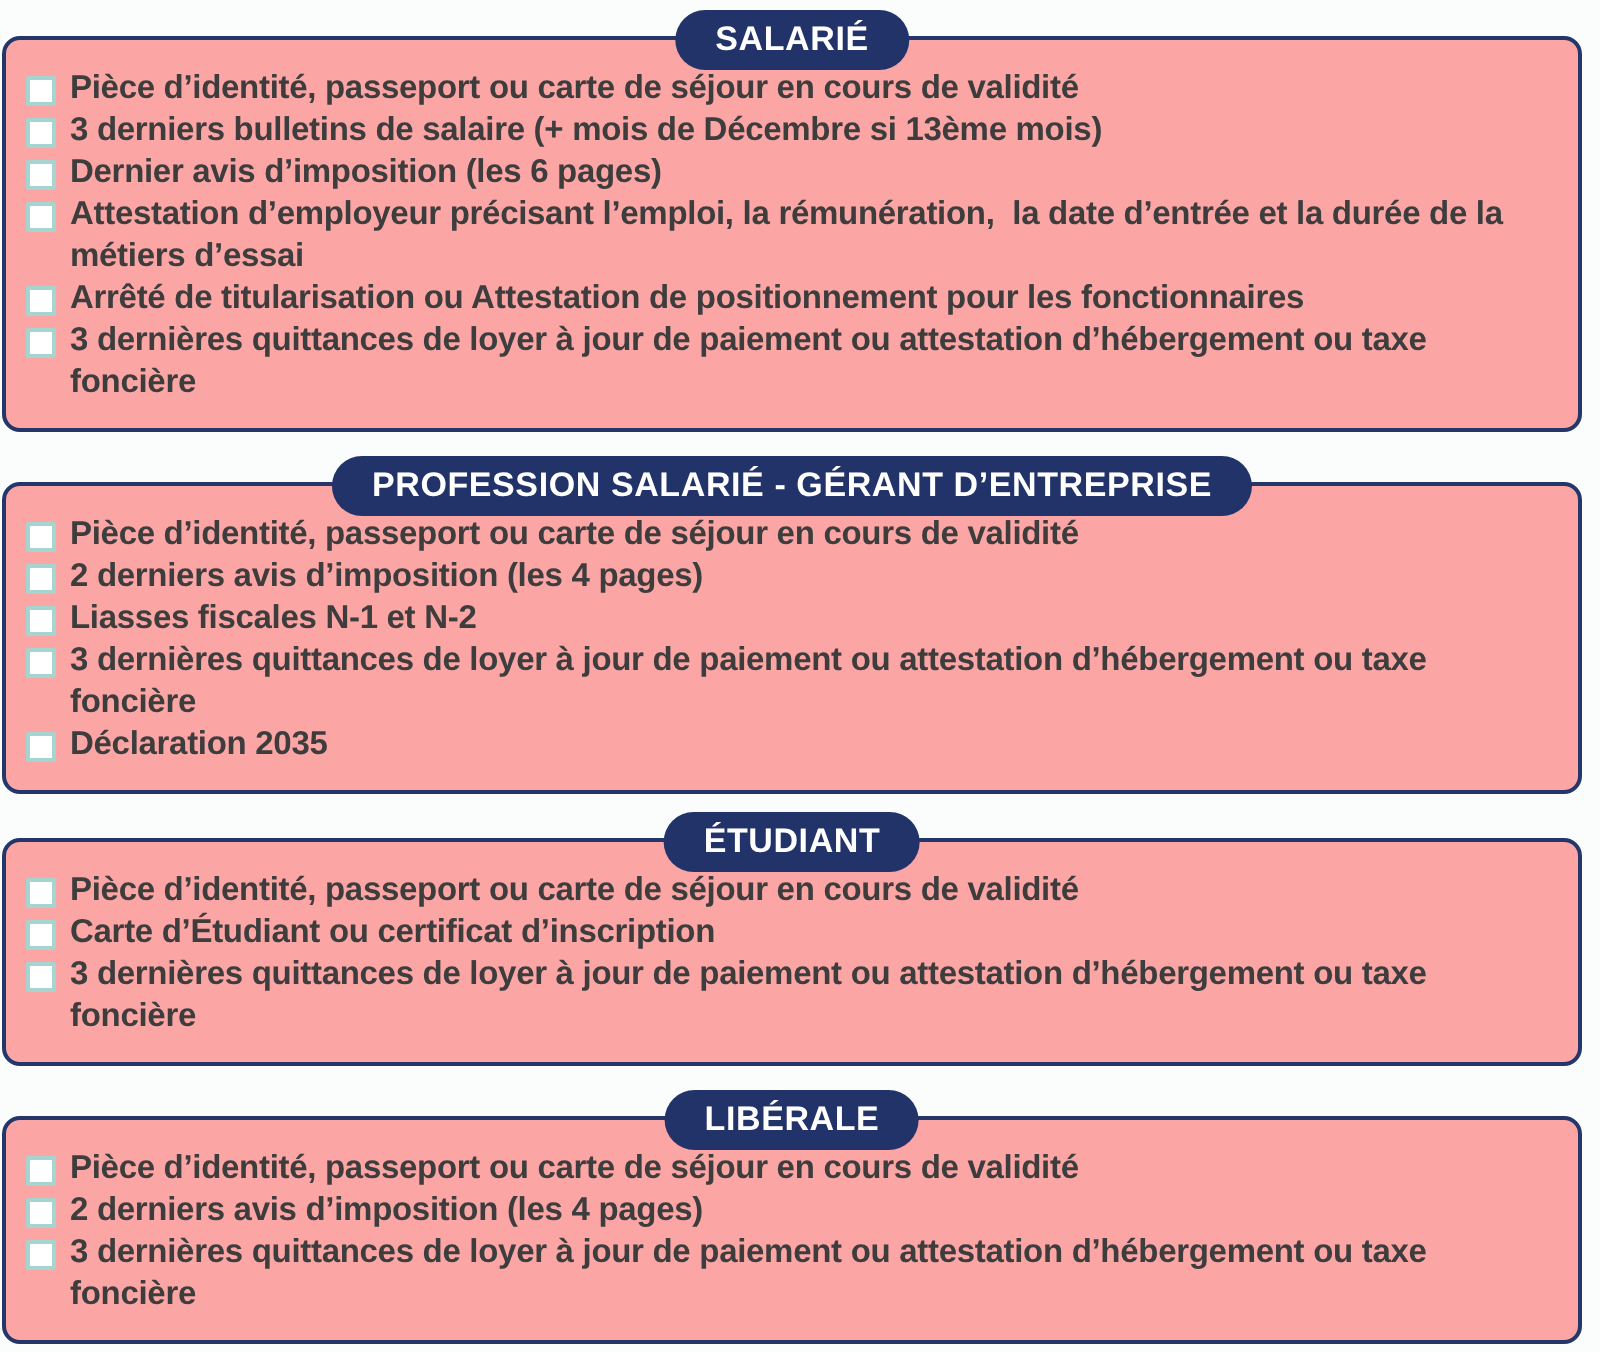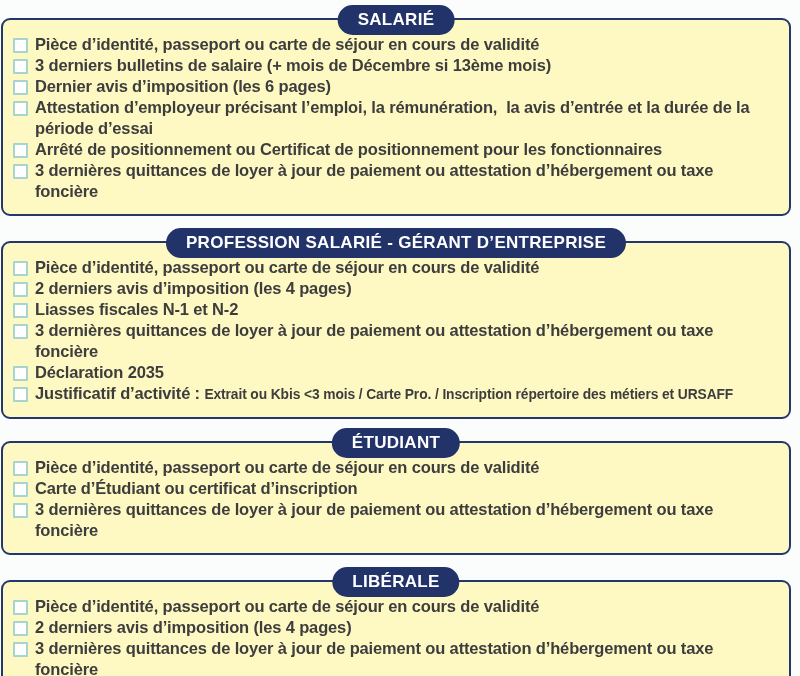--- a/index.html
+++ b/index.html
@@ -15,21 +15,21 @@
     box-sizing: border-box;
     width: 800px;
     height: 676px;
     padding-top: 18px;
   }
   .section {
     position: relative;
     box-sizing: border-box;
     margin-left: 1px;
     margin-right: 9px;
-    background: #fef9c3;
+    background: #fca5a5;
     border: 2px solid #24376b;
     border-radius: 9px;
     padding: 14px 10px 12px 10px;
   }
   .gap25 { height: 25px; }
   .gap22 { height: 22px; }
   .pill {
     position: absolute;
     top: -15px;
     left: 50%;
@@ -78,25 +78,25 @@
     <div class="item">
       <span class="cb"></span>
       <span class="txt">3 derniers bulletins de salaire (+ mois de Décembre si 13ème mois)</span>
     </div>
     <div class="item">
       <span class="cb"></span>
       <span class="txt">Dernier avis d’imposition (les 6 pages)</span>
     </div>
     <div class="item">
       <span class="cb"></span>
-      <span class="txt">Attestation d’employeur précisant l’emploi, la rémunération,  la avis d’entrée et la durée de la période d’essai</span>
+      <span class="txt">Attestation d’employeur précisant l’emploi, la rémunération,  la date d’entrée et la durée de la métiers d’essai</span>
     </div>
     <div class="item">
       <span class="cb"></span>
-      <span class="txt">Arrêté de positionnement ou Certificat de positionnement pour les fonctionnaires</span>
+      <span class="txt">Arrêté de titularisation ou Attestation de positionnement pour les fonctionnaires</span>
     </div>
     <div class="item">
       <span class="cb"></span>
       <span class="txt">3 dernières quittances de loyer à jour de paiement ou attestation d’hébergement ou taxe foncière</span>
     </div>
   </div>
 
   <div class="gap25"></div>
 
   <div class="section">
@@ -113,24 +113,20 @@
       <span class="cb"></span>
       <span class="txt">Liasses fiscales N-1 et N-2</span>
     </div>
     <div class="item">
       <span class="cb"></span>
       <span class="txt">3 dernières quittances de loyer à jour de paiement ou attestation d’hébergement ou taxe foncière</span>
     </div>
     <div class="item">
       <span class="cb"></span>
       <span class="txt">Déclaration 2035</span>
-    </div>
-    <div class="item">
-      <span class="cb"></span>
-      <span class="txt"><span>Justificatif d’activité : </span><span class="detail">Extrait ou Kbis &lt;3 mois / Carte Pro. / Inscription répertoire des métiers et URSAFF</span></span>
     </div>
   </div>
 
   <div class="gap22"></div>
 
   <div class="section">
     <div class="pill">ÉTUDIANT</div>
     <div class="item">
       <span class="cb"></span>
       <span class="txt">Pièce d’identité, passeport ou carte de séjour en cours de validité</span>

